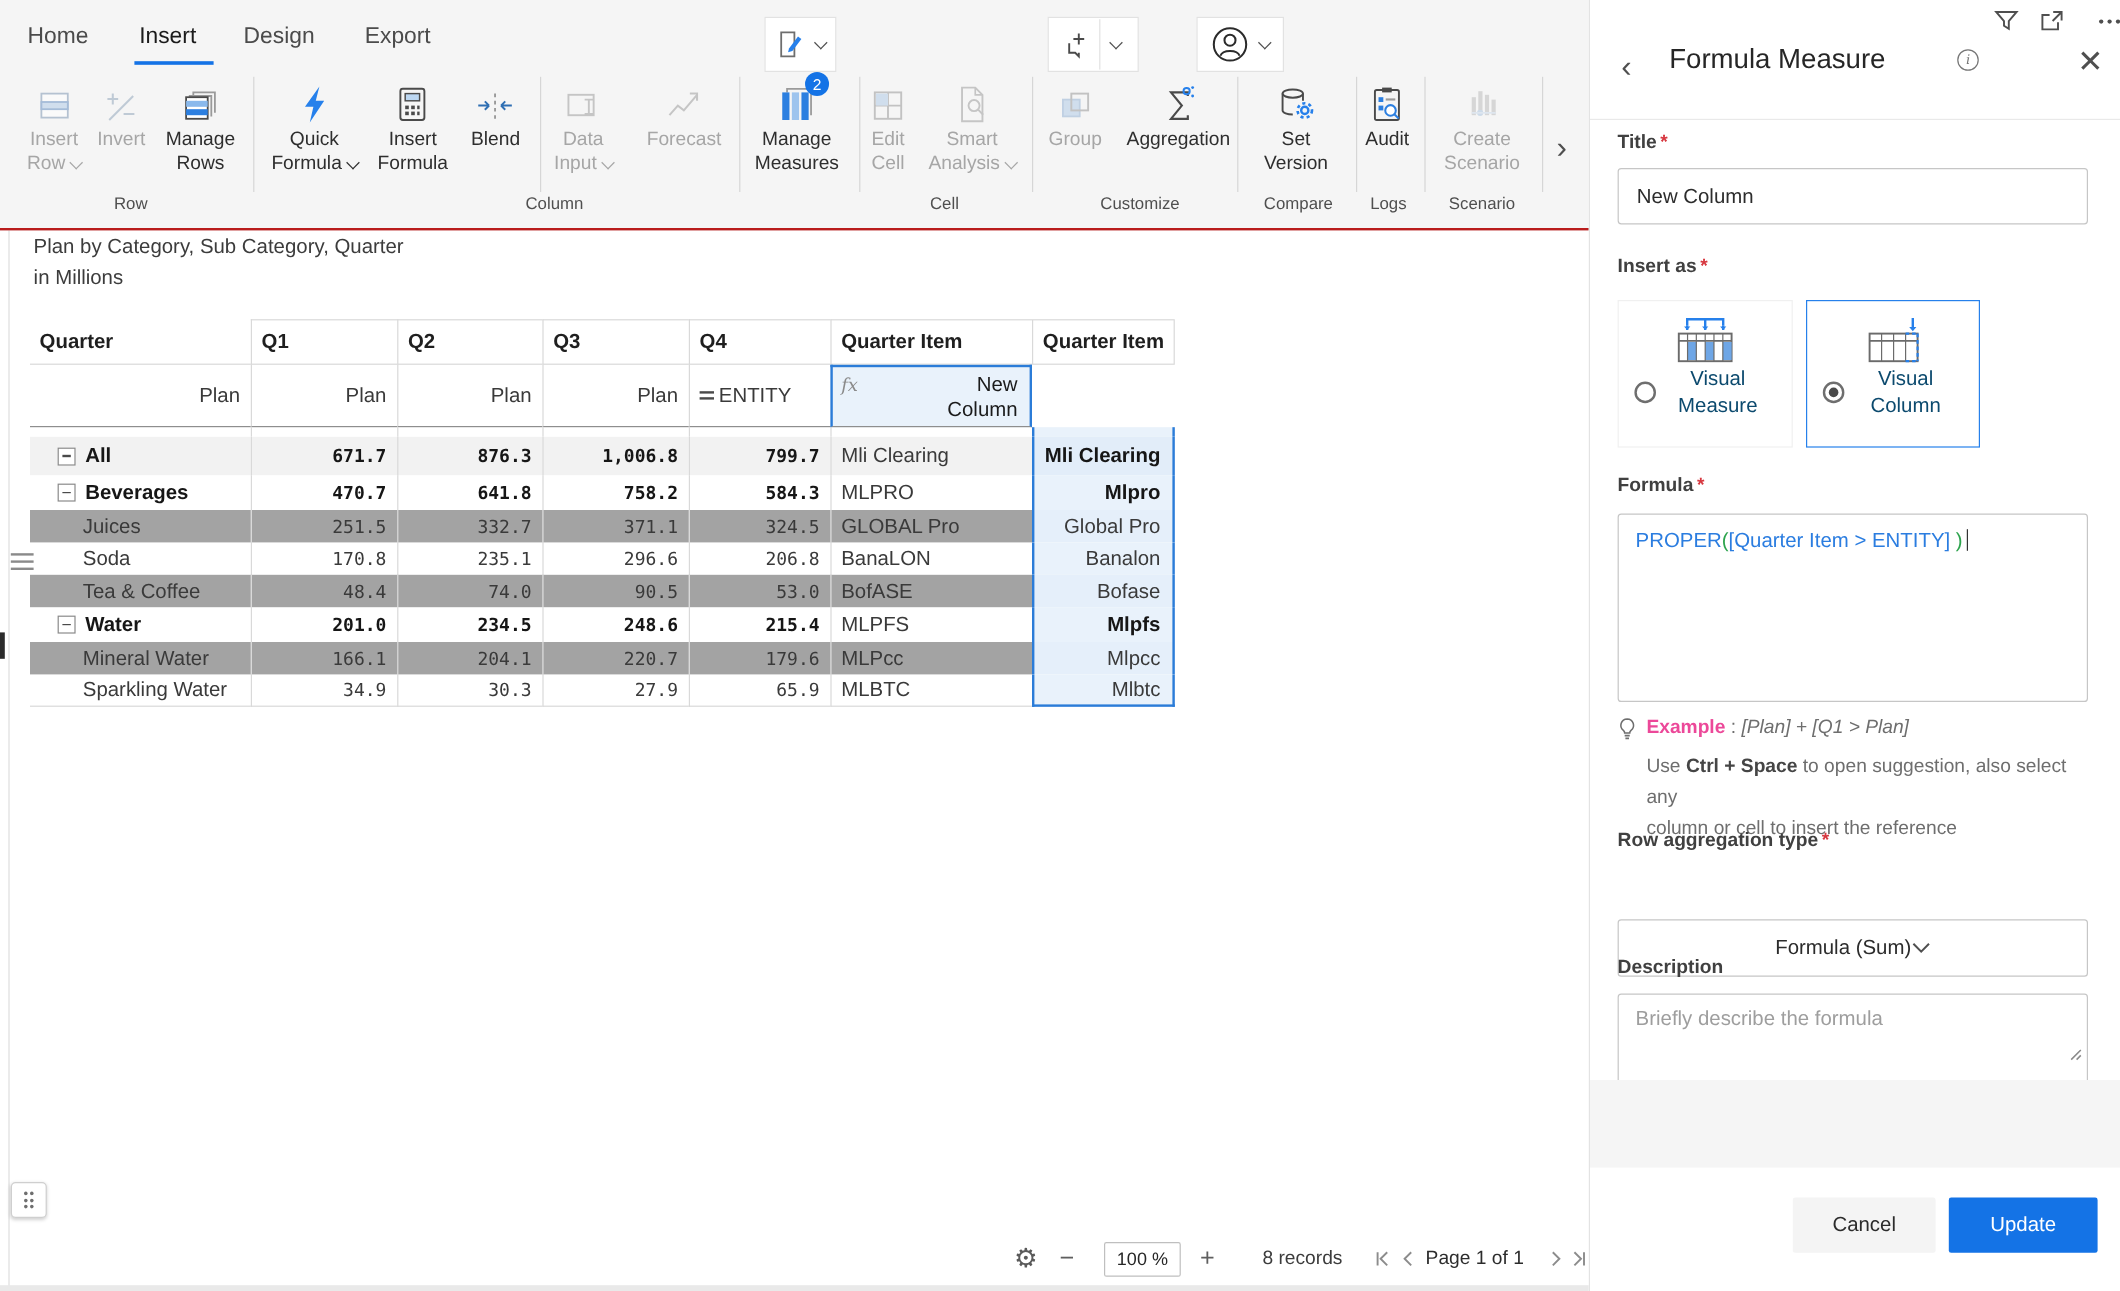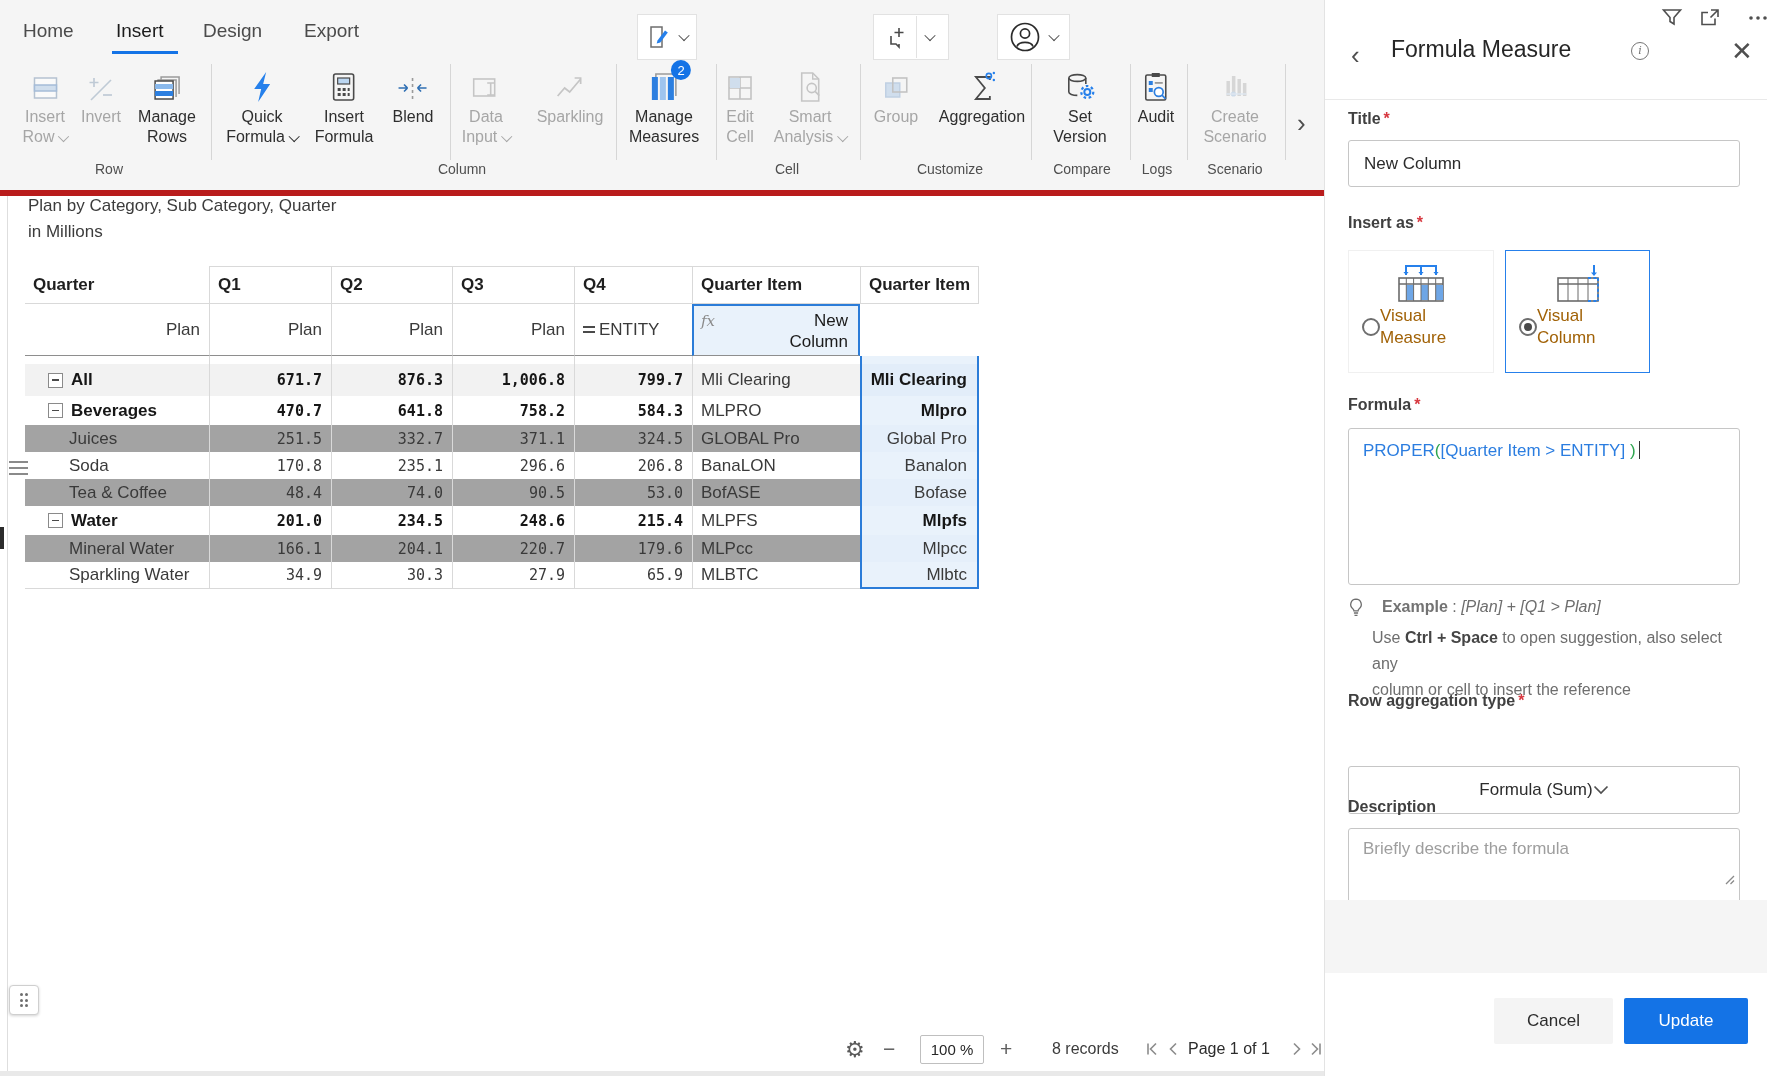--- a/index.html
+++ b/index.html
@@ -3,21 +3,21 @@
 <meta charset="utf-8">
 <style>
   html,body{margin:0;padding:0;background:#fff;}
   .app{position:relative;width:1767px;height:1076px;background:#fff;overflow:hidden;
        font-family:"Liberation Sans",sans-serif;color:#2e2e2e;}
   
   .corner-mark{position:absolute;left:0;top:0;width:12px;height:13px;border-left:3px solid #3a3a3a;border-top:3px solid #3a3a3a;}
   .left-edge{position:absolute;left:7px;top:10px;bottom:0;width:1px;background:#dedede;}
   .left-black-bar{position:absolute;left:0;top:527px;width:4px;height:22px;background:#2b2b2b;}
   
-  .ribbon{position:absolute;left:0;top:0;width:1324px;height:190px;background:#f5f5f5;border-bottom:6px solid #b91c1c;}
+  .ribbon{position:absolute;left:0;top:0;width:1324px;height:190px;background:#f5f5f5;border-bottom:2px solid #b91c1c;}
   .tab{position:absolute;top:20px;font-size:19px;color:#4b4b4b;cursor:pointer;}
   .tab.active{color:#1b1b1b;}
   .tab-underline{position:absolute;top:51px;height:3px;background:#1473e6;}
   .rbtn{position:absolute;top:66px;transform:translateX(-50%);display:flex;flex-direction:column;align-items:center;width:max-content;text-align:center;}
   .ricon{height:38px;display:flex;align-items:flex-end;justify-content:center;position:relative;}
   .rlabel{font-size:16px;line-height:20px;color:#2e2e2e;white-space:pre-line;margin-top:3px;}
   .rbtn.disabled .rlabel{color:#a6a6a6;}
   .rbtn.disabled .ricon{opacity:.55;filter:grayscale(.2);}
   .chev{display:inline-block;width:7px;height:7px;border-right:1.6px solid currentColor;border-bottom:1.6px solid currentColor;transform:rotate(45deg) translate(-1px,-1px);margin-left:5px;}
   .badge{position:absolute;top:-6px;right:-10px;width:20px;height:20px;border-radius:50%;background:#1473e6;color:#fff;font-size:13px;display:flex;align-items:center;justify-content:center;}
@@ -82,29 +82,29 @@
   .icon-btn{color:#4f4f4f;cursor:pointer;display:flex;align-items:center;}
   .p-divider{position:absolute;left:0;top:99px;width:443px;height:1px;background:#e9e9e9;}
   .lbl{font-size:16px;font-weight:bold;color:#404040;}
   .req{color:#d7373f;margin-left:3px;}
   .field-box{box-sizing:border-box;border:1px solid #c6c6c6;border-radius:3px;background:#fff;font-size:17px;color:#2c2c2c;}
   .inp{width:392px;height:47px;padding:0 15px;font-family:"Liberation Sans",sans-serif;outline:none;}
   .card{position:absolute;top:250px;height:123px;box-sizing:border-box;background:#fff;border:1px solid #f0f0f0;display:flex;flex-direction:column;align-items:center;cursor:pointer;}
   .card.sel{border:1px solid #2680eb;}
   .card .cicon{margin-top:10px;height:44px;display:flex;align-items:center;}
   .card .crow{display:flex;align-items:center;width:100%;padding:0 10px 0 13px;box-sizing:border-box;}
-  .card .ctext{flex:1;text-align:left;font-size:17px;color:#a16207;line-height:22px;white-space:pre-line;}
+  .card .ctext{flex:1;text-align:center;font-size:17px;color:#0c4a6e;line-height:22px;white-space:pre-line;}
   .radio{width:18px;height:18px;border:2px solid #6e6e6e;border-radius:50%;box-sizing:border-box;flex:none;display:flex;align-items:center;justify-content:center;background:#fff;}
   .radio.on::after{content:"";width:8px;height:8px;border-radius:50%;background:#4a4a4a;}
   .formula-box{position:absolute;left:23px;top:428px;width:392px;height:157px;padding:12px 14px;font-size:17px;}
   .f-blue{color:#2b7de0;}
   .f-green{color:#2da44e;}
   .caret{display:inline-block;width:1px;height:18px;background:#333;vertical-align:-3px;margin-left:3px;}
   .example{position:absolute;left:23px;top:594px;width:400px;font-size:16px;color:#6e6e6e;line-height:26px;}
-  .example .ex-head{color:#737373;margin-left:10px;}
+  .example .ex-head{color:#ec4899;}
   .example b{color:#454545;}
   .ex-code{font-style:italic;}
   .hint-ind{padding-left:24px;white-space:pre-wrap;}
   .select-box{position:absolute;left:23px;top:722px;width:392px;height:48px;display:flex;align-items:center;padding:0 15px;justify-content:center;cursor:pointer;margin-top:44px;}
   .ta{position:absolute;left:23px;top:828px;width:392px;height:75px;padding:10px 14px;resize:none;font-family:"Liberation Sans",sans-serif;outline:none;}
   .ta::placeholder{color:#9e9e9e;}
   .resize-corner{position:absolute;left:398px;top:871px;pointer-events:none;}
   .gray-filler{position:absolute;left:0;top:900px;width:443px;height:73px;background:#f5f5f5;}
   .btn{position:absolute;top:998px;height:46px;border:none;border-radius:2px;font-size:17px;font-family:"Liberation Sans",sans-serif;cursor:pointer;display:flex;align-items:center;justify-content:center;}
   .btn-cancel{left:169px;width:119px;background:#f4f4f4;color:#2c2c2c;}
@@ -234,21 +234,21 @@
       <span class="rlabel"><span>Data
 Input</span><span class="chev"></span></span>
     </div>
     <div class="rbtn disabled" style="left:570px">
       <span class="ricon">
           <svg width="34" height="32">
             <path d="M5 24l7-8 5 4 11-13" fill="none" stroke="#9f9f9f" stroke-width="1.7"></path>
             <path d="M22 6h6v6" fill="none" stroke="#9f9f9f" stroke-width="1.7"></path>
           </svg>
         </span>
-      <span class="rlabel"><span>Sparkling</span></span>
+      <span class="rlabel"><span>Forecast</span></span>
     </div>
     <div class="rbtn" style="left:664px">
       <span class="ricon">
         <svg width="34" height="34">
             <path d="M9 7V4h20v22" fill="none" stroke="#9a9a9a" stroke-width="1.5"></path>
             <rect x="5" y="7" width="6" height="23" fill="#2c7fe0"></rect>
             <rect x="13" y="7" width="6" height="23" fill="#9ec4ee"></rect>
             <rect x="21" y="7" width="6" height="23" fill="#2c7fe0"></rect>
           </svg>
         <span class="badge">2</span>

